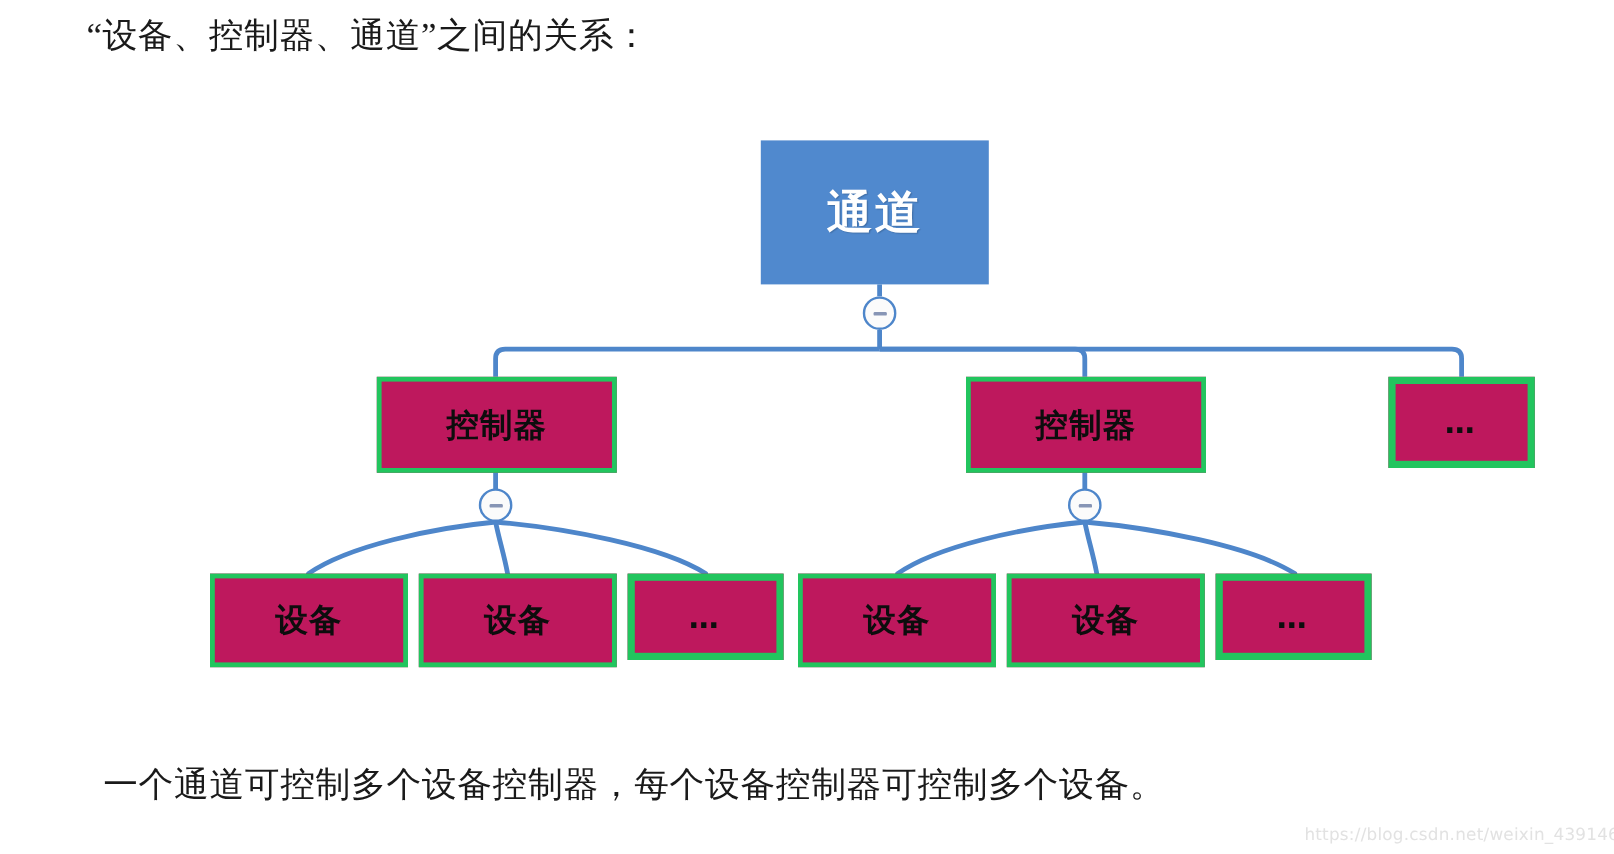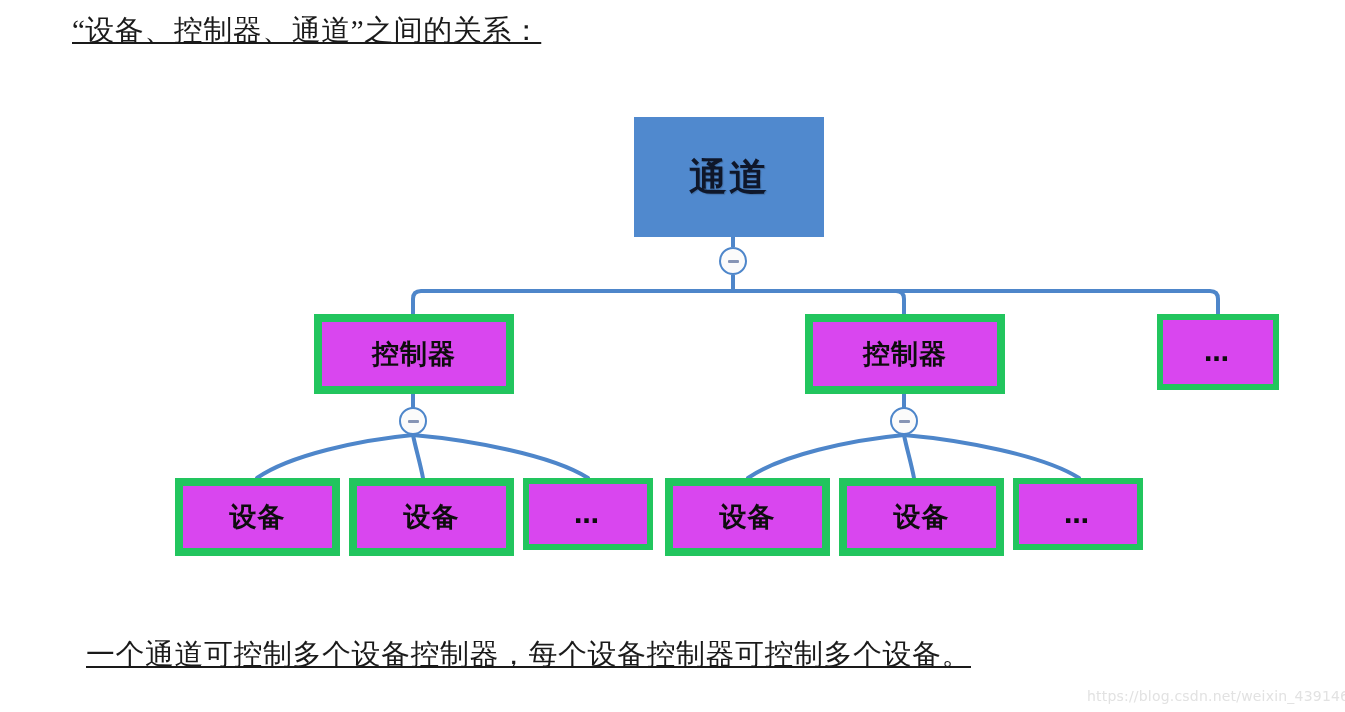--- a/index.html
+++ b/index.html
@@ -14,21 +14,20 @@
     overflow: hidden;
     font-family: "Liberation Serif", "DejaVu Serif", serif;
   }
 
   
   .caption {
     position: absolute;
     color: #1a1a1a;
     font-family: "Liberation Serif", "DejaVu Serif", serif;
     white-space: nowrap;
-    text-decoration: underline;
   }
   #title-text {
     left: 72px;
     top: 12px;
     font-size: 29px;
     line-height: 36px;
     letter-spacing: 0.5px;
   }
   #footer-text {
     left: 86px;
@@ -61,28 +60,28 @@
     box-sizing: border-box;
     display: flex;
     align-items: center;
     justify-content: center;
     font-family: "DejaVu Sans", "Liberation Sans", sans-serif;
     font-weight: bold;
     color: #0d0d0d;
   }
   .node-root {
     background: #5089CE;
-    color: #0f172a;
+    color: #ffffff;
     font-size: 38px;
     letter-spacing: 2px;
     text-shadow: 1px 1px 1px rgba(0,0,0,0.18);
   }
   .node-box {
-    background: #d946ef;
-    border: 8px solid #22c55e;
+    background: #be185d;
+    border: 4px solid #22c55e;
     font-size: 27px;
     letter-spacing: 1px;
   }
   .node-box.node-small {
     border-width: 6px;
   }
   .node-ellipsis {
     font-size: 25px;
     letter-spacing: 3px;
     line-height: 0.6;

